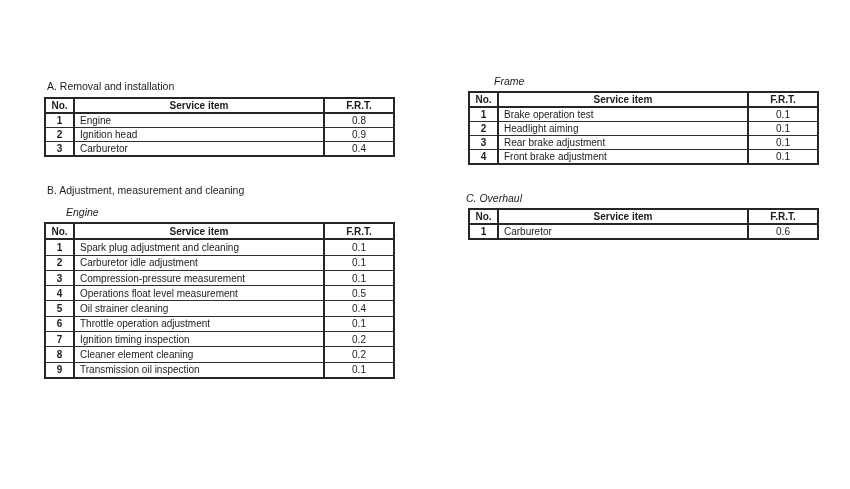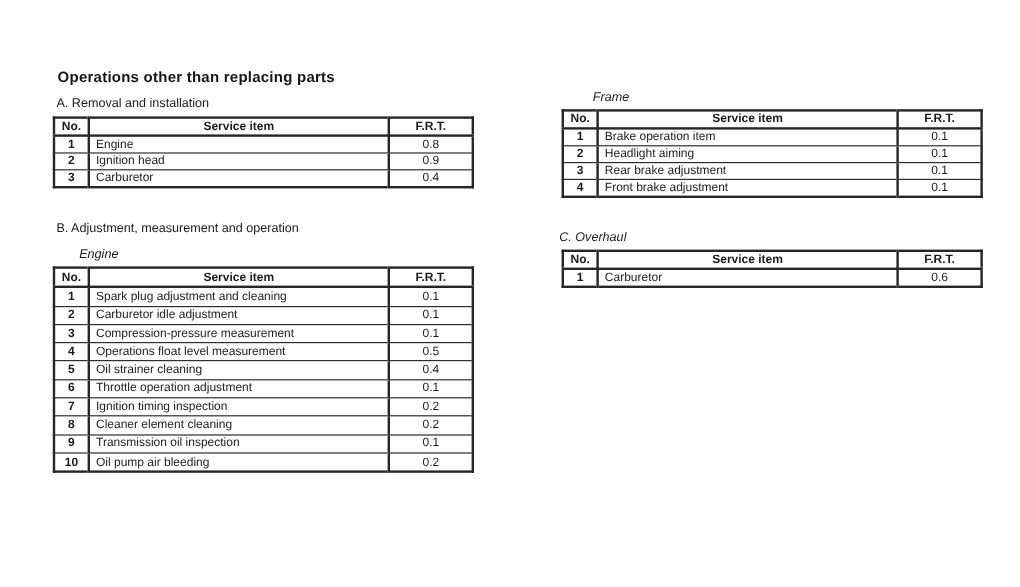--- a/index.html
+++ b/index.html
@@ -84,21 +84,20 @@
   table.svc td.frt {
     text-align: center;
     font-weight: normal;
   }
 </style>
 </head>
 <body>
 
 <div class="page">
 
-  <h1 class="page-title">Operations other than replacing parts</h1>
 
   <div class="sec-label" style="left:47px; top:80px;">A. Removal and installation</div>
 
   <table class="svc" style="left:44px; top:97px;">
     <colgroup>
         <col class="c-no">
         <col class="c-item">
         <col class="c-frt">
       </colgroup>
     <thead>
@@ -123,21 +122,21 @@
         </tr>
 
         <tr>
           <td class="no">3</td>
           <td class="item">Carburetor</td>
           <td class="frt">0.4</td>
         </tr>
       </tbody>
   </table>
 
-  <div class="sec-label" style="left:47px; top:184px;">B. Adjustment, measurement and operation</div>
+  <div class="sec-label" style="left:47px; top:184px;">B. Adjustment, measurement and cleaning</div>
   <div class="sub-label" style="left:66px; top:206px;">Engine</div>
 
   <table class="svc tall" style="left:44px; top:222px;">
     <colgroup>
         <col class="c-no">
         <col class="c-item">
         <col class="c-frt">
       </colgroup>
     <thead>
       <tr>
@@ -195,25 +194,20 @@
           <td class="item">Cleaner element cleaning</td>
           <td class="frt">0.2</td>
         </tr>
 
         <tr>
           <td class="no">9</td>
           <td class="item">Transmission oil inspection</td>
           <td class="frt">0.1</td>
         </tr>
 
-        <tr>
-          <td class="no">10</td>
-          <td class="item">Oil pump air bleeding</td>
-          <td class="frt">0.2</td>
-        </tr>
       </tbody>
   </table>
 
   <div class="sub-label" style="left:494px; top:75px;">Frame</div>
 
   <table class="svc" style="left:468px; top:91px;">
     <colgroup>
         <col class="c-no">
         <col class="c-item">
         <col class="c-frt">
@@ -222,21 +216,21 @@
       <tr>
         <th>No.</th>
         <th>Service item</th>
         <th>F.R.T.</th>
       </tr>
     </thead>
     <tbody>
 
         <tr>
           <td class="no">1</td>
-          <td class="item">Brake operation item</td>
+          <td class="item">Brake operation test</td>
           <td class="frt">0.1</td>
         </tr>
 
         <tr>
           <td class="no">2</td>
           <td class="item">Headlight aiming</td>
           <td class="frt">0.1</td>
         </tr>
 
         <tr>

